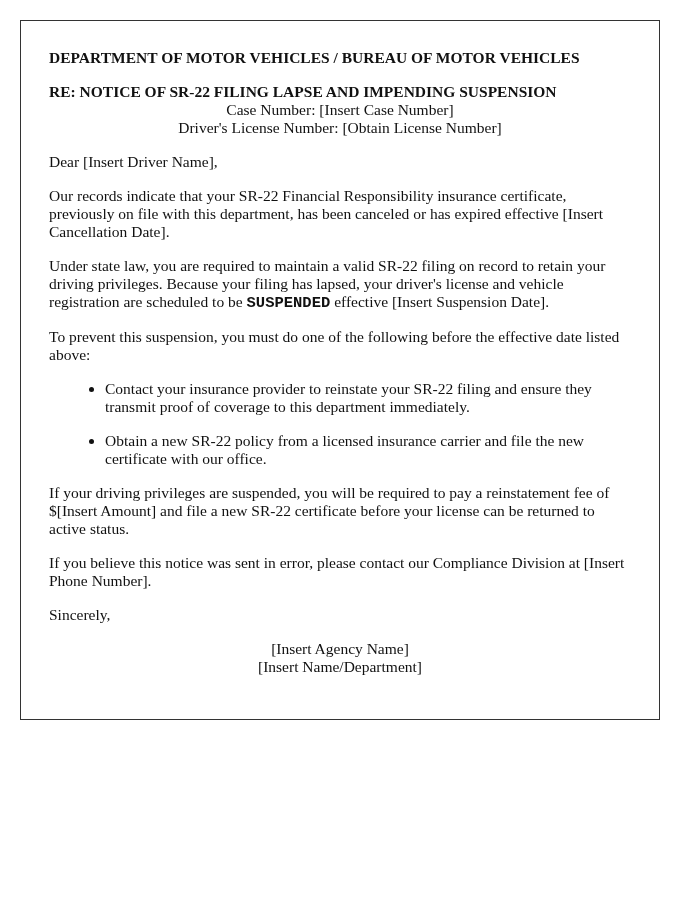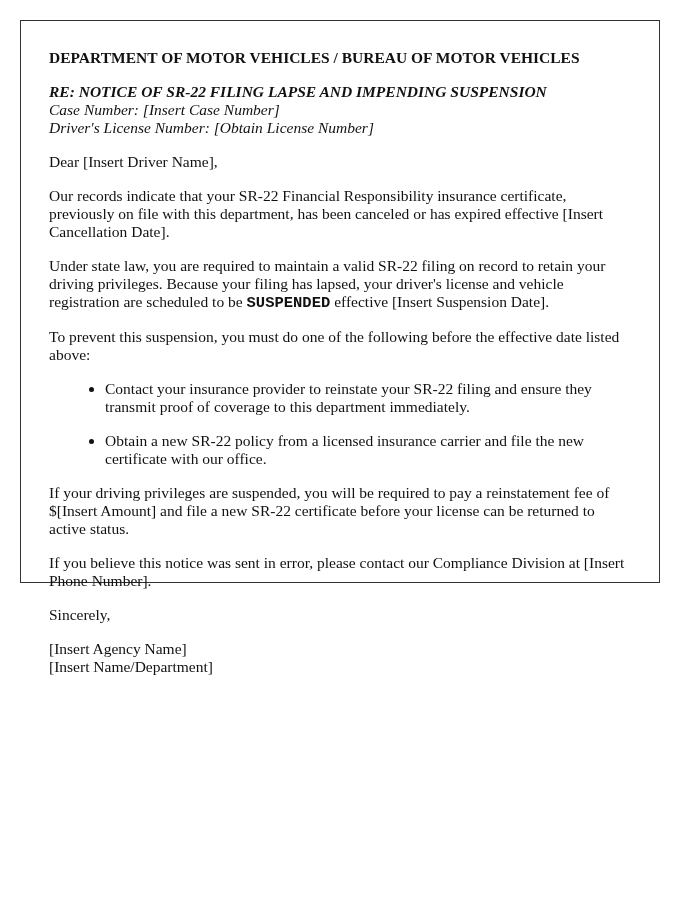--- a/index.html
+++ b/index.html
@@ -13,43 +13,43 @@
       font-family: "Liberation Serif", "DejaVu Serif", serif;
       color: #111111;
       font-size: 15.5px;
       line-height: 18px;
     }
     .letter {
       position: absolute;
       left: 20px;
       top: 20px;
       width: 640px;
-      height: 563px;
+      height: 700px;
       border: 1px solid #333333;
       box-sizing: border-box;
       padding: 28px 28px 28px 28px;
     }
     .agency {
       font-weight: bold;
       margin: 0 0 16px 0;
       font-size: 15.5px;
     }
     p {
       margin: 0 0 16px 0;
     }
     .re-block {
       margin: 0 0 16px 0;
-      font-style: italic;
     }
     .re-title {
       font-weight: bold;
       display: block;
     }
     .line {
       display: block;
+      text-align: center;
     }
     ul {
       margin: 0 0 16px 0;
       padding-left: 40px;
     }
     ul li {
       margin: 16px;
     }
     strong {
       font-weight: bold;

